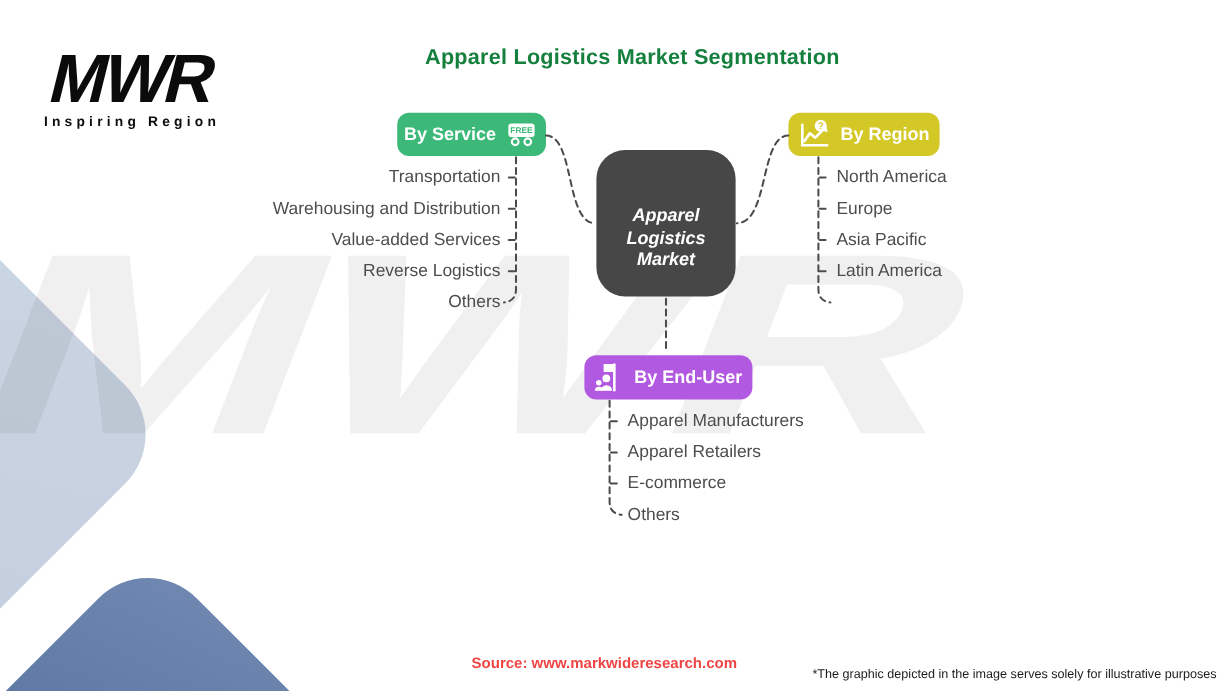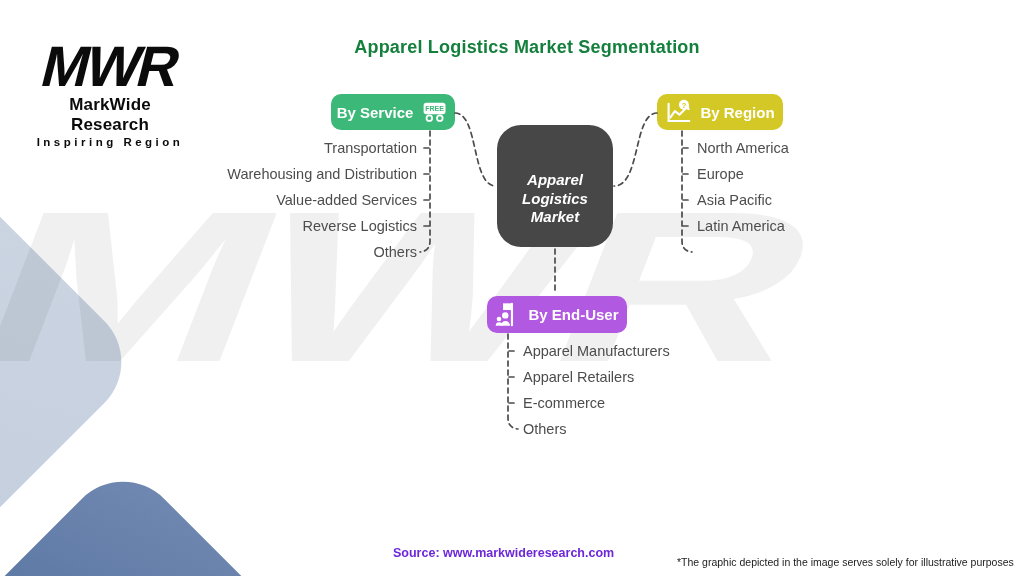--- a/index.html
+++ b/index.html
@@ -50,37 +50,36 @@
   .seg-item { height:26px; line-height:26px; font-size:14.5px; color:#4d4d4d; white-space:nowrap; }
   .list-service { right:607px; top:135px; width:280px; text-align:right; }
   .list-region  { left:697px; top:135px; }
   .list-enduser { left:523px; top:338px; }
 
   
   .connectors { position:absolute; inset:0; width:1024px; height:576px; z-index:2; pointer-events:none; }
   .connectors path { fill:none; stroke:#4b4b4b; stroke-width:1.7; stroke-dasharray:5 4; stroke-linecap:round; }
 
   
-  .source { position:absolute; left:393px; top:546px; font-size:12.5px; font-weight:700; color:#6d28d9; }
+  .source { position:absolute; left:393px; top:546px; font-size:12.5px; font-weight:700; color:#ef4444; }
   .disclaimer { position:absolute; left:677px; top:556px; font-size:10.5px; color:#1c1c1c; }
 </style>
 </head>
 <body>
 
 <div class="canvas">
 
   <div class="bg-shape bg-shape-light"></div>
   <div class="bg-shape bg-shape-dark"></div>
   <div class="watermark">MWR</div>
 
   <div class="layer">
 
     <div class="logo">
       <div class="logo-acronym">MWR</div>
-      <div class="logo-name">MarkWide Research</div>
       <div class="logo-tagline">Inspiring Region</div>
     </div>
 
     <div class="title">Apparel Logistics Market Segmentation</div>
 
     <svg class="connectors" viewBox="0 0 1024 576">
       <path d="M455,113 C479,113 471,186 496,186"></path>
       <path d="M657,113 C633,113 641,186 614,186"></path>
       <path d="M555,249 L555,293"></path>
       <path d="M430,131 L430,241 Q430,251 420,252"></path>

